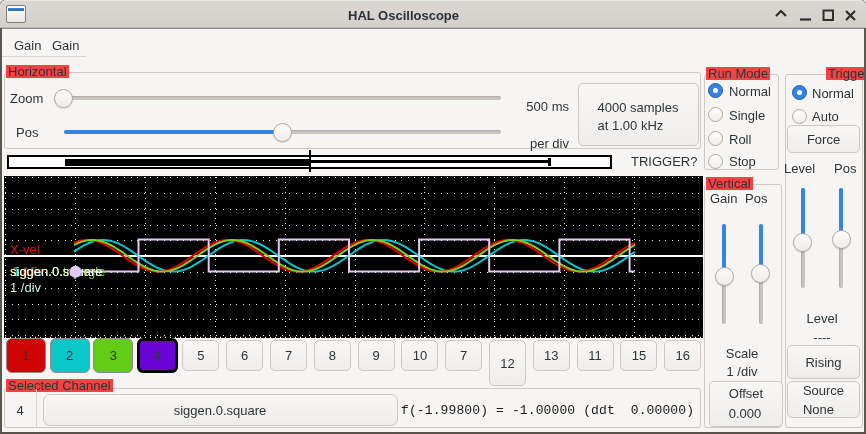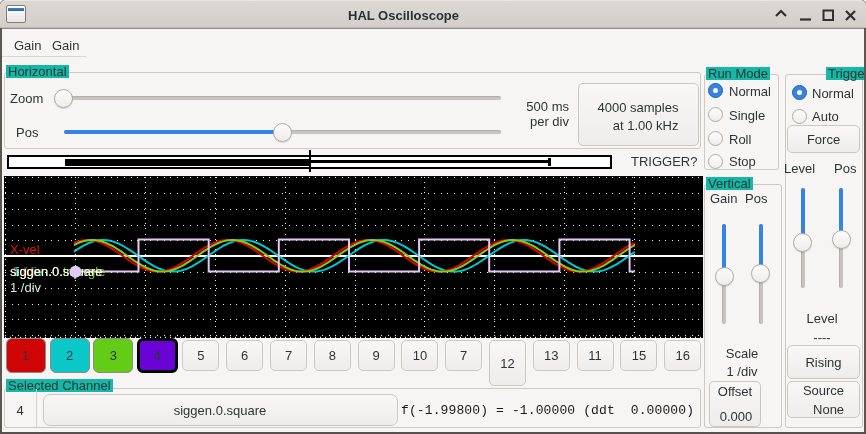--- a/index.html
+++ b/index.html
@@ -1,19 +1,19 @@
 <!DOCTYPE html>
 <html><head><meta charset="utf-8"><style>
 *{margin:0;padding:0;box-sizing:border-box}
 html,body{width:866px;height:434px;overflow:hidden}
 body{font-family:"Liberation Sans",sans-serif;font-size:13px;color:#2e3436;background:#f6f5f4;position:relative}
 .abs{position:absolute}
-.btn{position:absolute;background:linear-gradient(#f8f7f6,#eeedeb);border:1px solid #cdc7c2;border-radius:5px;display:flex;align-items:center;justify-content:center;text-align:right}
+.btn{position:absolute;background:linear-gradient(#f8f7f6,#eeedeb);border:1px solid #cdc7c2;border-radius:5px;display:flex;align-items:center;justify-content:center;text-align:left}
 .frame{position:absolute;border:1px solid #cfc9c3;border-radius:3px}
-.flabel{position:absolute;background:#14b8a6;padding:0 2px;line-height:13px}
+.flabel{position:absolute;background:#ef4444;padding:0 2px;line-height:13px}
 .trough{position:absolute;height:4px;background:#cac4be;border-radius:2px;box-shadow:inset 0 1px 1px rgba(0,0,0,.12)}
 .tblue{position:absolute;height:4px;background:#3584e4;border-radius:2px}
 .knob{position:absolute;width:19px;height:19px;border-radius:50%;background:linear-gradient(#fcfcfb,#eeecea);border:1px solid #b2aaa2;box-shadow:0 1px 1px rgba(0,0,0,.15)}
 .vtrough{position:absolute;width:4px;background:#cac4be;border-radius:2px;box-shadow:inset 1px 0 1px rgba(0,0,0,.12)}
 .vblue{position:absolute;width:4px;background:#3584e4;border-radius:2px}
 .radio{position:absolute;width:15px;height:15px;border-radius:50%;background:linear-gradient(#fdfdfd,#f0eeec);border:1px solid #b2aaa2}
 .radio.on{background:#3584e4;border-color:#1c5fab}
 .radio.on::after{content:'';position:absolute;left:4px;top:4px;width:5px;height:5px;border-radius:50%;background:#fff}
 .ctr{display:flex;align-items:center;justify-content:center;text-align:center}
 </style></head><body>
@@ -38,21 +38,21 @@
 <div class="flabel" style="left:6px;top:65px">Horizontal</div>
 <div class="abs" style="left:10px;top:91px">Zoom</div>
 <div class="trough" style="left:57px;top:96px;width:444px"></div>
 <div class="tblue" style="left:57px;top:96px;width:10px"></div>
 <div class="knob" style="left:54px;top:88.5px"></div>
 <div class="abs" style="left:16px;top:125px">Pos</div>
 <div class="trough" style="left:64px;top:130px;width:437px"></div>
 <div class="tblue" style="left:64px;top:130px;width:218px"></div>
 <div class="knob" style="left:272.5px;top:122.5px"></div>
 <div class="abs" style="left:470px;top:99px;width:99px;text-align:right">500 ms</div>
-<div class="abs" style="left:470px;top:114px;width:99px;text-align:right">per div</div>
+<div class="abs" style="left:470px;top:136px;width:99px;text-align:right">per div</div>
 <div class="btn" style="left:577.5px;top:83px;width:121px;height:63px;line-height:18px;padding-top:15px;align-items:flex-start">4000 samples<br>at 1.00 kHz</div>
 
 <div class="abs" style="left:7px;top:155px;width:605px;height:14px;background:#fff;border:2px solid #000"></div>
 <div class="abs" style="left:65px;top:158.5px;width:245px;height:7px;background:#000"></div>
 <div class="abs" style="left:310px;top:160.2px;width:239px;height:3px;background:#000"></div>
 <div class="abs" style="left:547.5px;top:158px;width:3px;height:8px;background:#000"></div>
 <div class="abs" style="left:308.5px;top:150px;width:2px;height:21.5px;background:#000"></div>
 <div class="abs" style="left:631px;top:154px">TRIGGER?</div>
 
 <svg class="abs" style="left:4px;top:176px" width="699" height="162" viewBox="0 0 699 162">
@@ -133,17 +133,17 @@
 <div class="abs" style="left:710px;top:191px">Gain</div>
 <div class="abs" style="left:745px;top:191px">Pos</div>
 <div class="vtrough" style="left:722.3px;top:223.5px;height:100px"></div>
 <div class="vblue" style="left:722.3px;top:223.5px;height:53px"></div>
 <div class="knob" style="left:714.8px;top:266.5px"></div>
 <div class="vtrough" style="left:758.8px;top:223.5px;height:100px"></div>
 <div class="vblue" style="left:758.8px;top:223.5px;height:50px"></div>
 <div class="knob" style="left:751.3px;top:263.5px"></div>
 <div class="abs ctr" style="left:707px;top:346px;width:70px;height:14px">Scale</div>
 <div class="abs ctr" style="left:707px;top:364px;width:70px;height:14px">1 /div</div>
-<div class="btn" style="left:709px;top:381px;width:52px;height:46px;line-height:25px">Offset<br>0.000</div>
+<div class="btn" style="left:709px;top:381px;width:74px;height:46px;line-height:20px">Offset<br>0.000</div>
 
 <div class="abs" style="left:0;top:28px;width:2px;height:404px;background:#5a5650"></div>
 <div class="abs" style="left:864px;top:28px;width:2px;height:404px;background:#5a5650"></div>
 <div class="abs" style="left:0;top:432px;width:866px;height:2px;background:#55514c"></div>
 
 </body></html>

